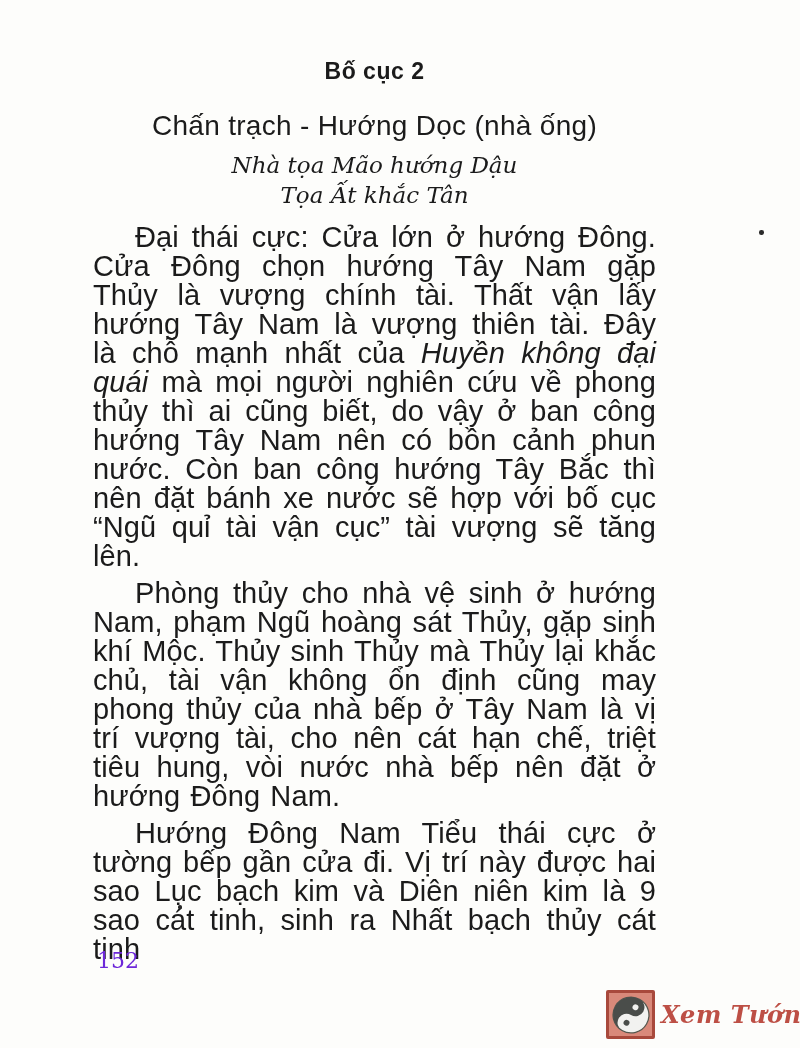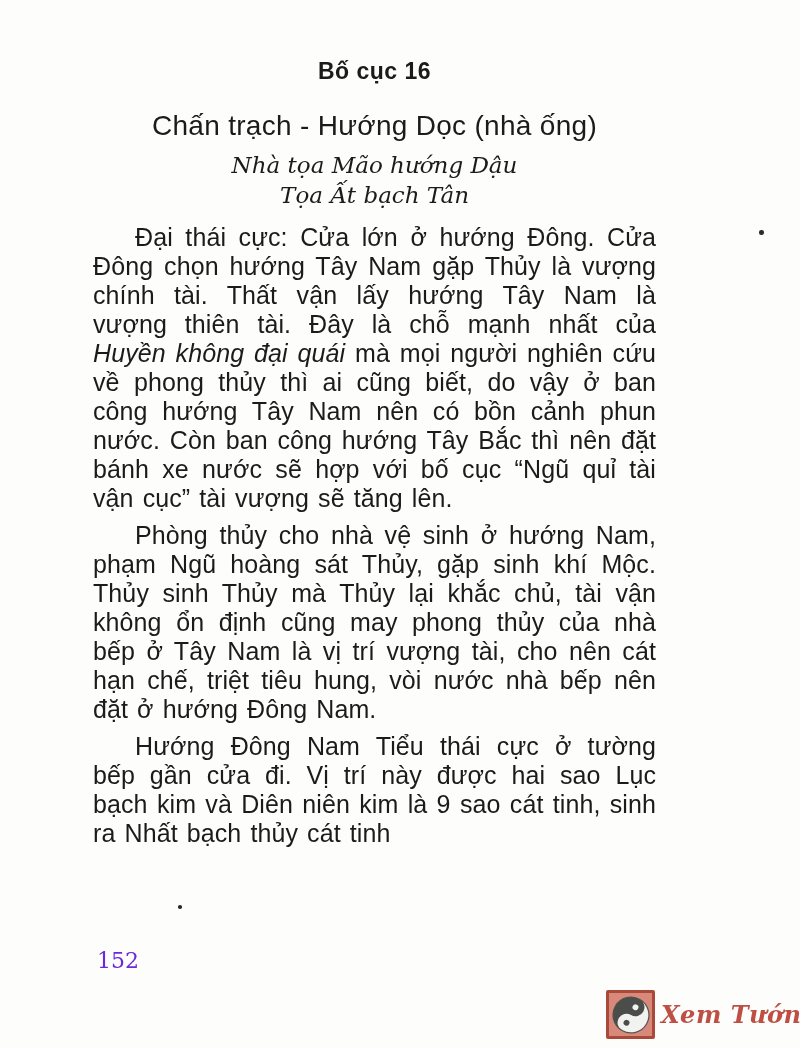--- a/index.html
+++ b/index.html
@@ -41,21 +41,21 @@
     text-align: center;
     font-family: "DejaVu Serif", serif;
     font-style: italic;
     font-size: 23px;
     line-height: 30px;
     font-weight: normal;
   }
   .subtitle.first { margin-top: 8px; }
   .body-text p {
     margin: 8px 0 0 0;
-    font-size: 25px;
+    font-size: 29px;
     line-height: 29px;
     text-align: justify;
     text-indent: 42px;
     word-spacing: 2px;
     letter-spacing: 0.1px;
   }
   .body-text p.first { margin-top: 13px; }
   .inline-italic { font-style: italic; }
   .page-number {
     position: absolute;
@@ -102,27 +102,27 @@
     color: #bd4f45;
   }
 </style>
 </head>
 <body>
 
 <div class="page">
 
   <div class="content">
 
-    <h3 class="section-label">Bố cục 16</h3>
+    <h3 class="section-label">Bố cục 2</h3>
 
     <h1 class="page-title">Chấn trạch - Hướng Dọc (nhà ống)</h1>
 
     <p class="subtitle first">Nhà tọa Mão hướng Dậu</p>
 
-    <p class="subtitle">Tọa Ất bạch Tân</p>
+    <p class="subtitle">Tọa Ất khắc Tân</p>
 
     <div class="body-text">
 
       <p class="first"><span>Đại thái cực: Cửa lớn ở hướng Đông. Cửa Đông chọn hướng Tây Nam gặp Thủy là vượng chính tài. Thất vận lấy hướng Tây Nam là vượng thiên tài. Đây là chỗ mạnh nhất của </span><span class="inline-italic">Huyền không đại quái</span><span> mà mọi người nghiên cứu về phong thủy thì ai cũng biết, do vậy ở ban công hướng Tây Nam nên có bồn cảnh phun nước. Còn ban công hướng Tây Bắc thì nên đặt bánh xe nước sẽ hợp với bố cục “Ngũ quỉ tài vận cục” tài vượng sẽ tăng lên.</span></p>
 
       <p>Phòng thủy cho nhà vệ sinh ở hướng Nam, phạm Ngũ hoàng sát Thủy, gặp sinh khí Mộc. Thủy sinh Thủy mà Thủy lại khắc chủ, tài vận không ổn định cũng may phong thủy của nhà bếp ở Tây Nam là vị trí vượng tài, cho nên cát hạn chế, triệt tiêu hung, vòi nước nhà bếp nên đặt ở hướng Đông Nam.</p>
 
       <p>Hướng Đông Nam Tiểu thái cực ở tường bếp gần cửa đi. Vị trí này được hai sao Lục bạch kim và Diên niên kim là 9 sao cát tinh, sinh ra Nhất bạch thủy cát tinh</p>
 
 

